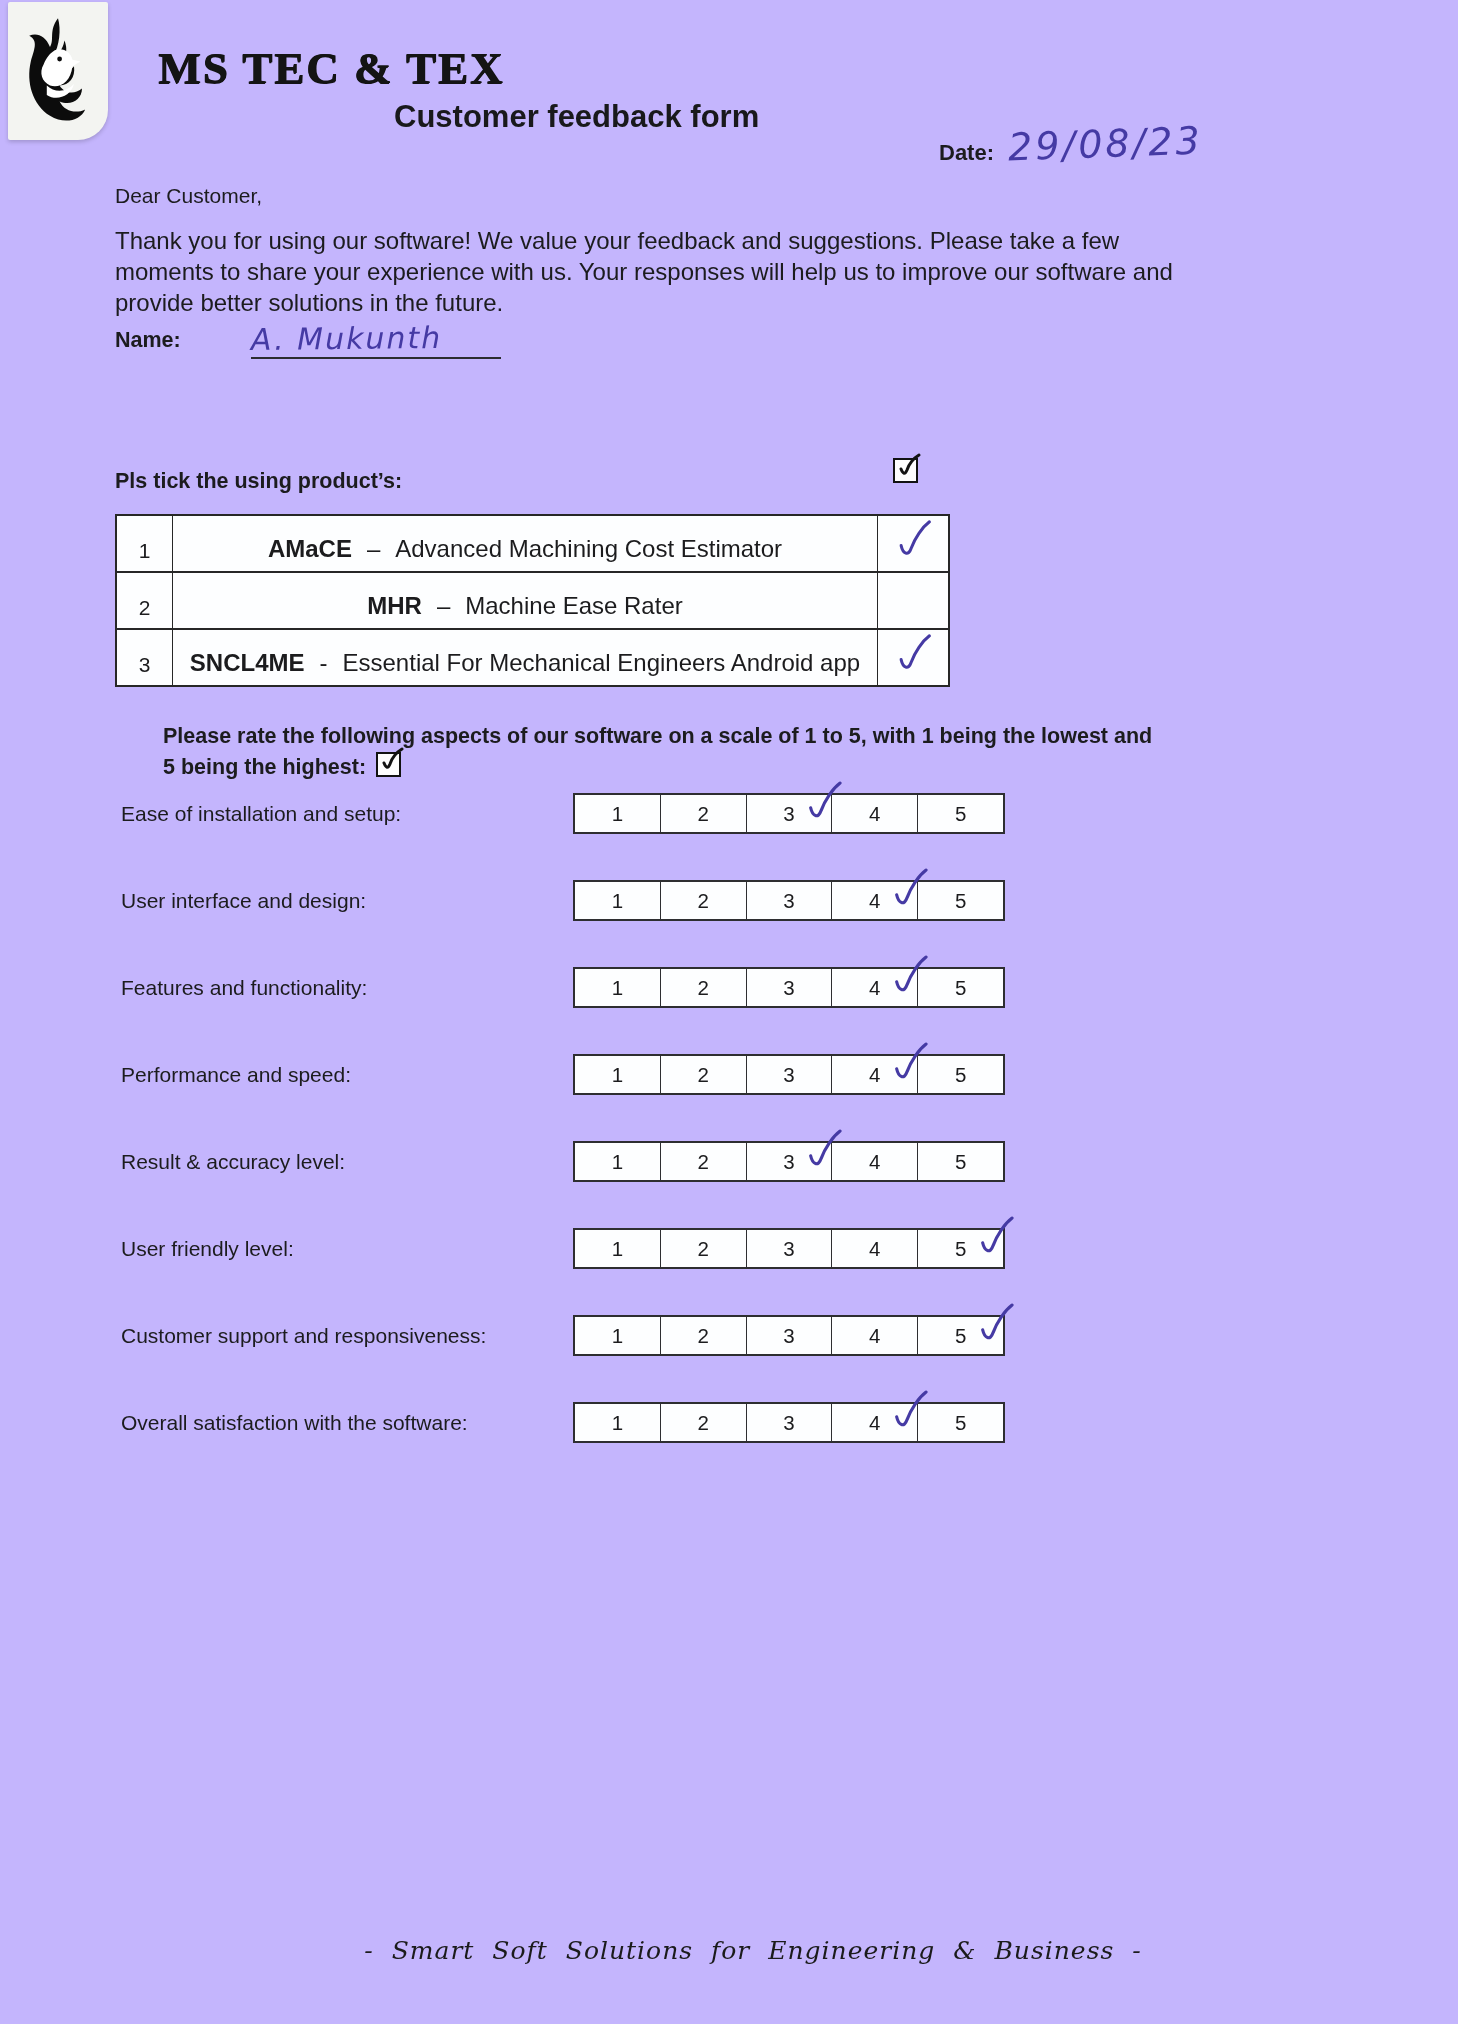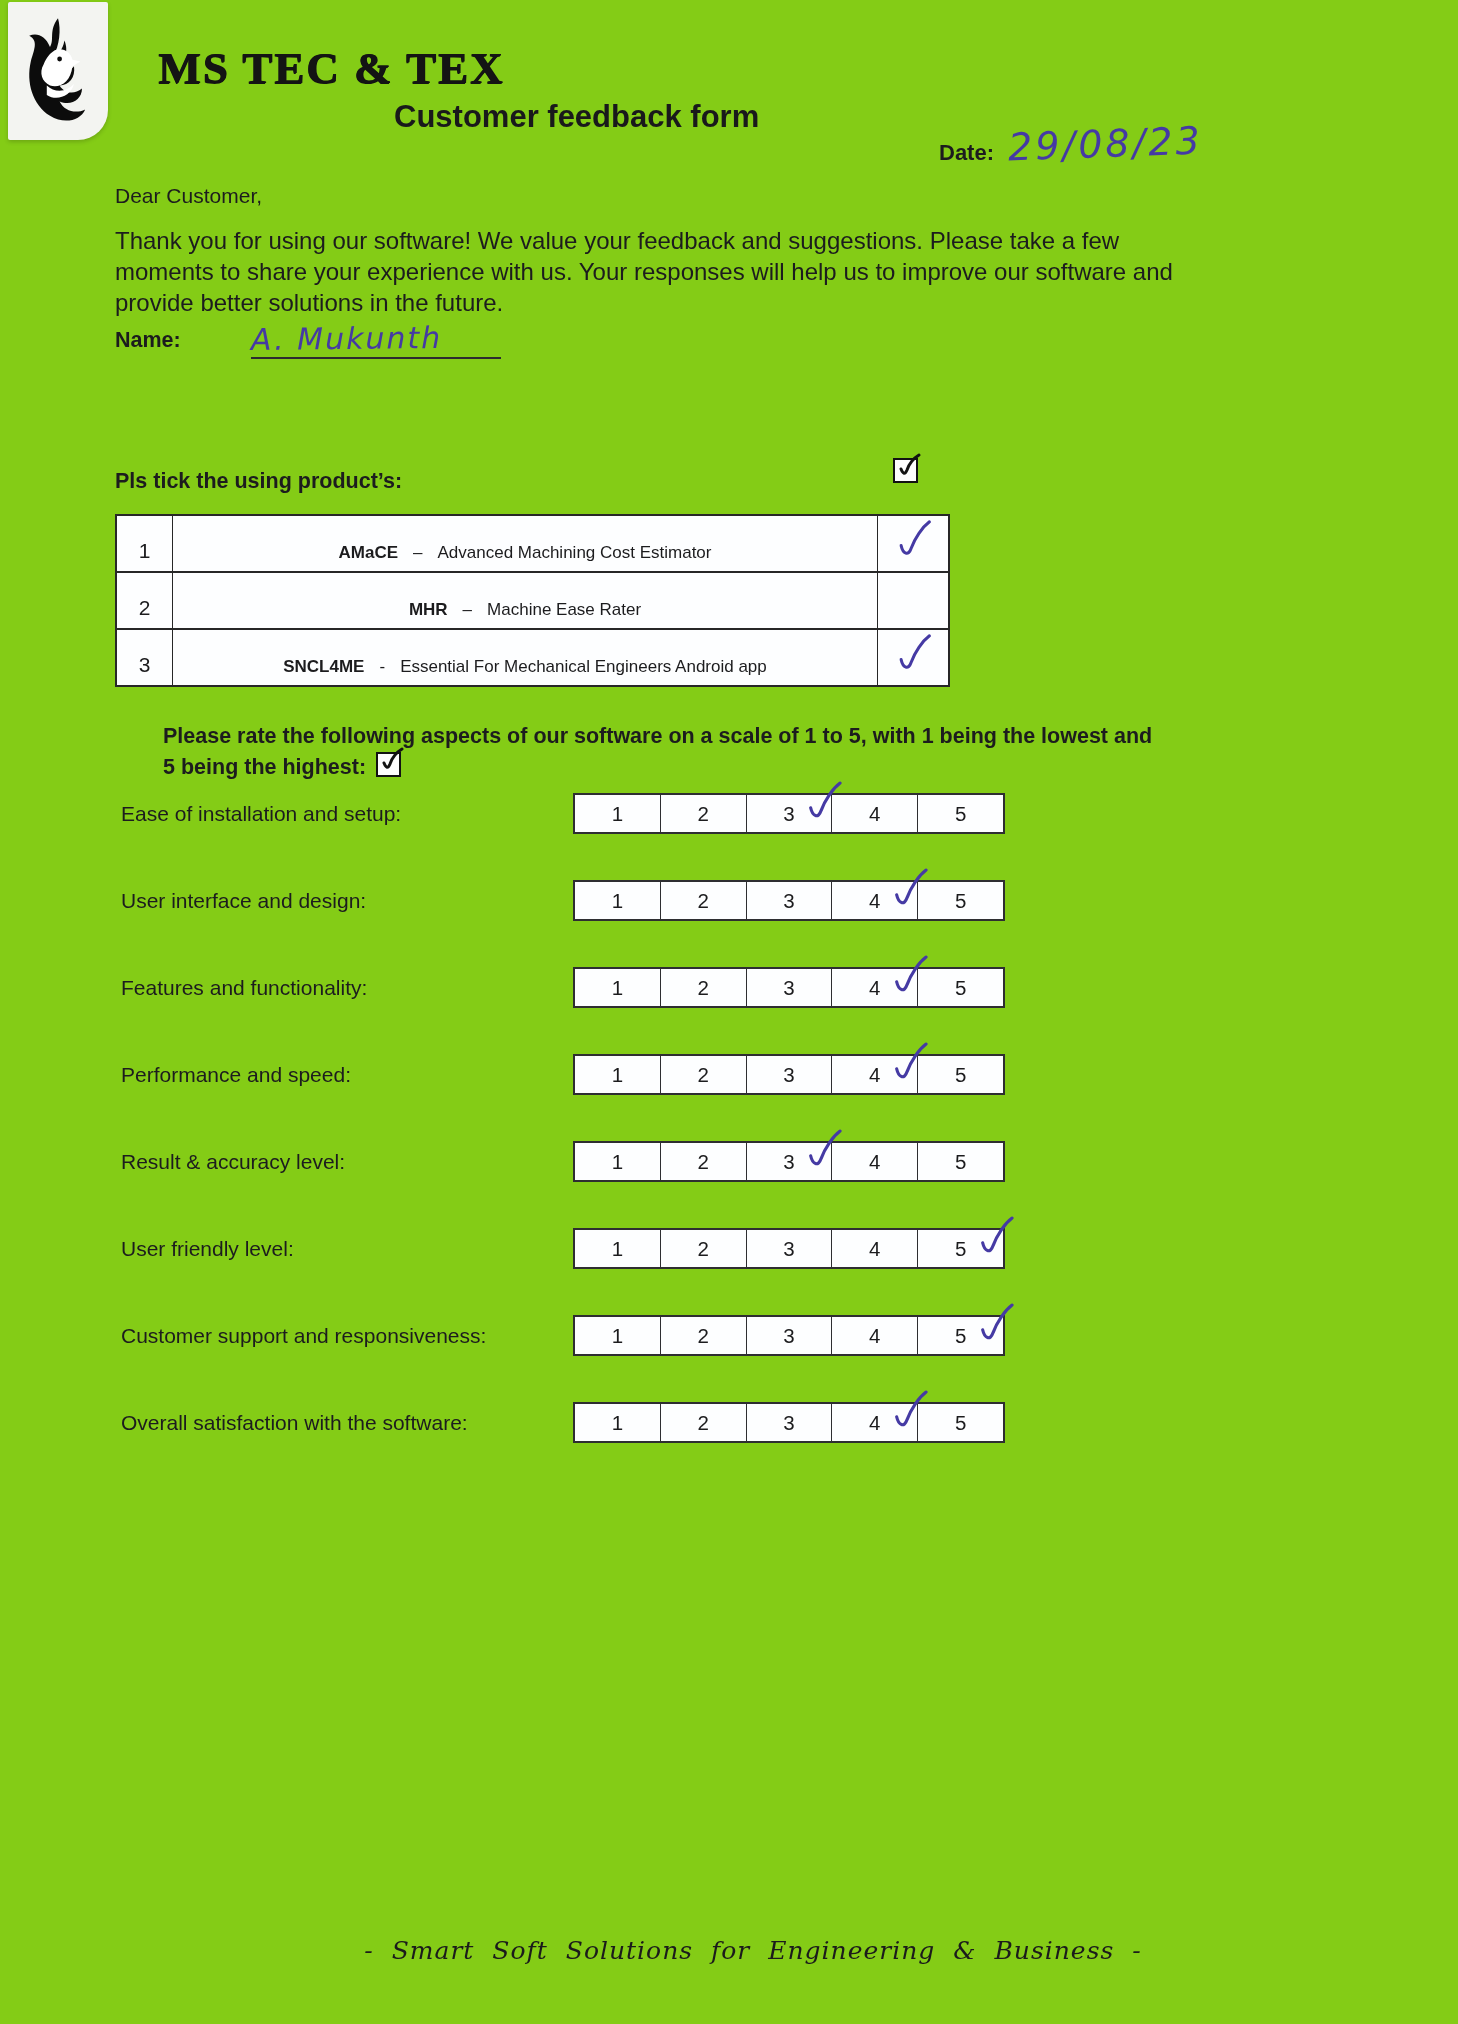--- a/index.html
+++ b/index.html
@@ -1,16 +1,16 @@
 <!DOCTYPE html>
 <html><head>
 <meta charset="utf-8">
 <style>
   html,body{margin:0;padding:0;background:#e8e8e8;}
-  .page{position:relative;width:1458px;height:2024px;margin:0 auto;background:#84cc16;
+  .page{position:relative;width:1458px;height:2024px;margin:0 auto;background:#c4b5fd;
         font-family:"Liberation Sans",sans-serif;color:#1c1c1e;overflow:hidden;}
 
   
   .logo-panel{position:absolute;left:8px;top:2px;width:100px;height:138px;background:#f3f4f1;
               border-radius:2px 2px 30px 2px;box-shadow:0 2px 4px rgba(0,0,0,.18);
               display:flex;align-items:center;justify-content:center;}
   .logo-panel svg{width:80px;height:120px;}
   .company{position:absolute;left:158px;top:42px;font-family:"Liberation Serif",serif;
            font-weight:900;font-size:45px;letter-spacing:2px;color:#141414;
            text-shadow:1px 0 #141414, 0 0.5px #141414;}
@@ -44,21 +44,21 @@
 
   
   .products-heading{position:absolute;left:115px;top:469px;font-weight:bold;font-size:21.5px;}
   .cbx-top{position:absolute;left:893px;top:458px;}
   .products-table{position:absolute;left:115px;top:514px;width:831px;border:2px solid #272727;background:#fdfeff;}
   .p-row{display:grid;grid-template-columns:56px 1fr 70px;height:55px;}
   .p-row + .p-row{border-top:2px solid #272727;}
   .p-num{border-right:1.6px solid #272727;display:flex;align-items:flex-end;justify-content:center;
          padding-bottom:8px;font-size:21px;}
   .p-desc{display:flex;align-items:flex-end;justify-content:center;padding-bottom:8px;
-          font-size:17px;border-right:1.6px solid #272727;white-space:nowrap;}
+          font-size:24px;border-right:1.6px solid #272727;white-space:nowrap;}
   .p-sep{margin:0 15px;}
   .p-tick{position:relative;display:flex;align-items:center;justify-content:center;overflow:visible;}
   .p-tick .tick{width:44px;height:42px;margin-top:-6px;overflow:visible;}
 
   
   .ratings-heading{position:absolute;left:115px;top:721px;font-weight:bold;font-size:21.5px;line-height:31px;margin-left:48px;}
   .ratings-heading .cbx{vertical-align:-3px;margin-left:10px;}
   .ratings{position:absolute;left:115px;top:770px;width:890px;}
   .r-block{display:flex;align-items:center;height:87px;}
   .r-label{flex:0 0 452px;font-size:21px;padding-left:6px;}

